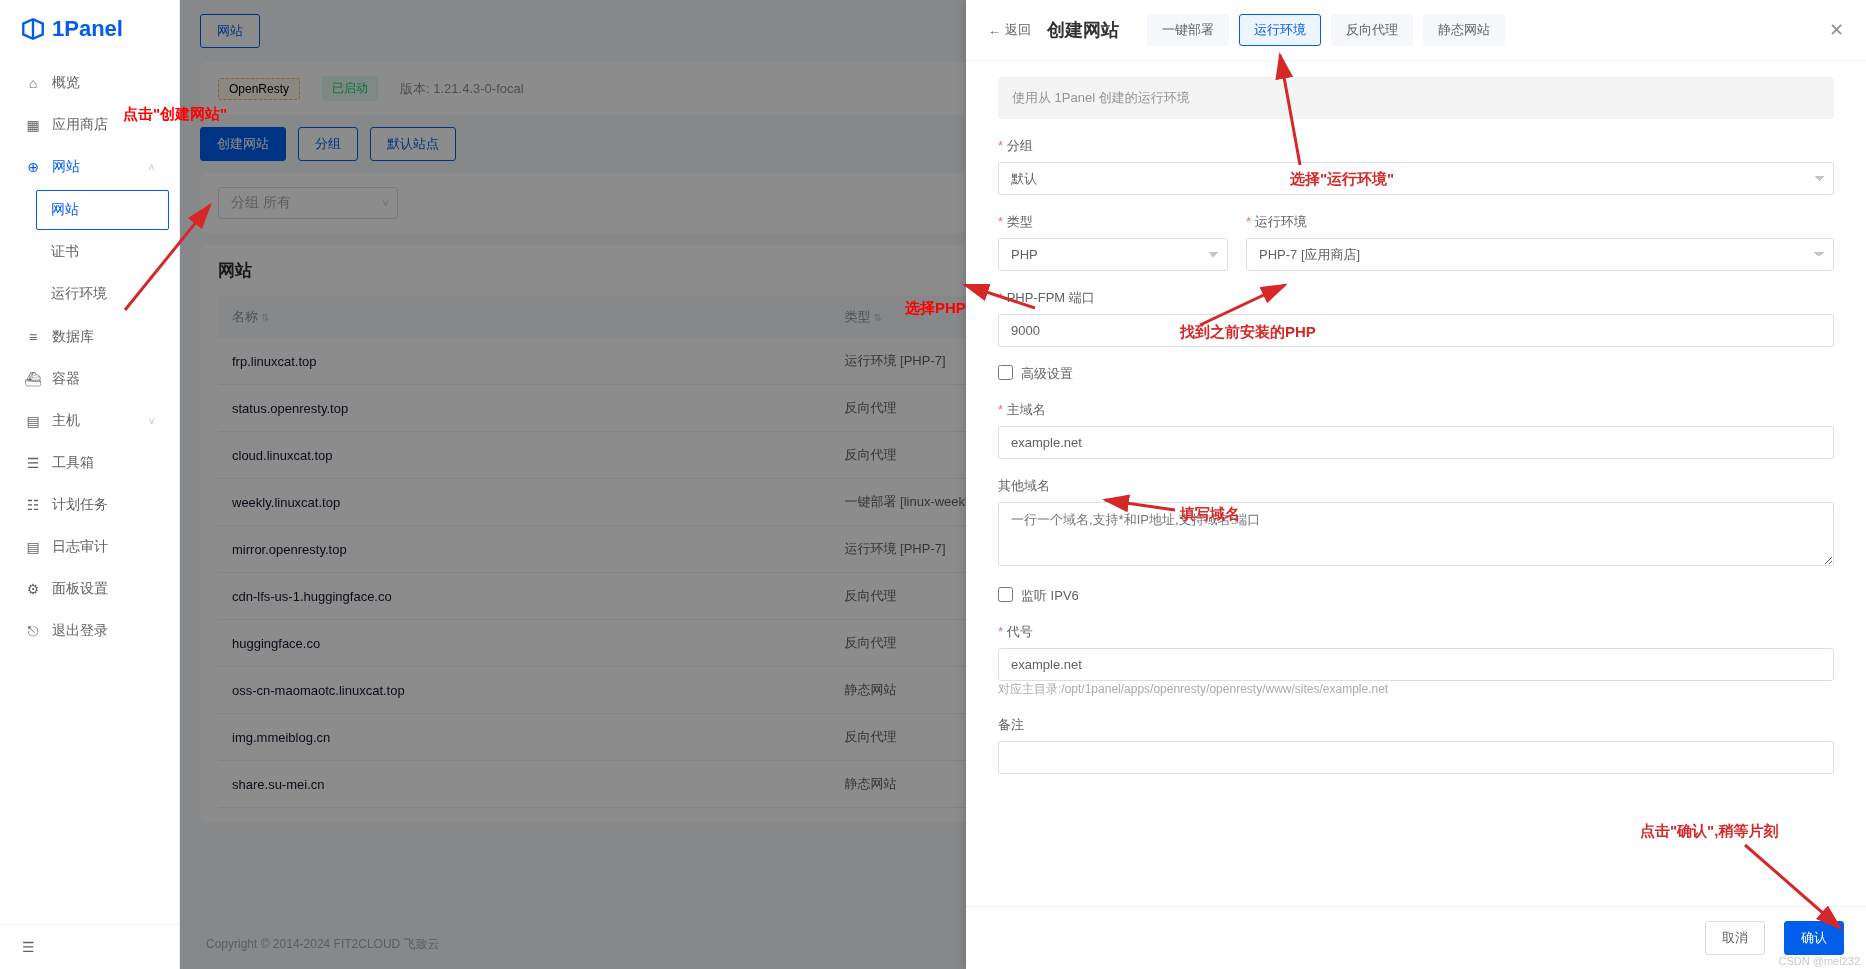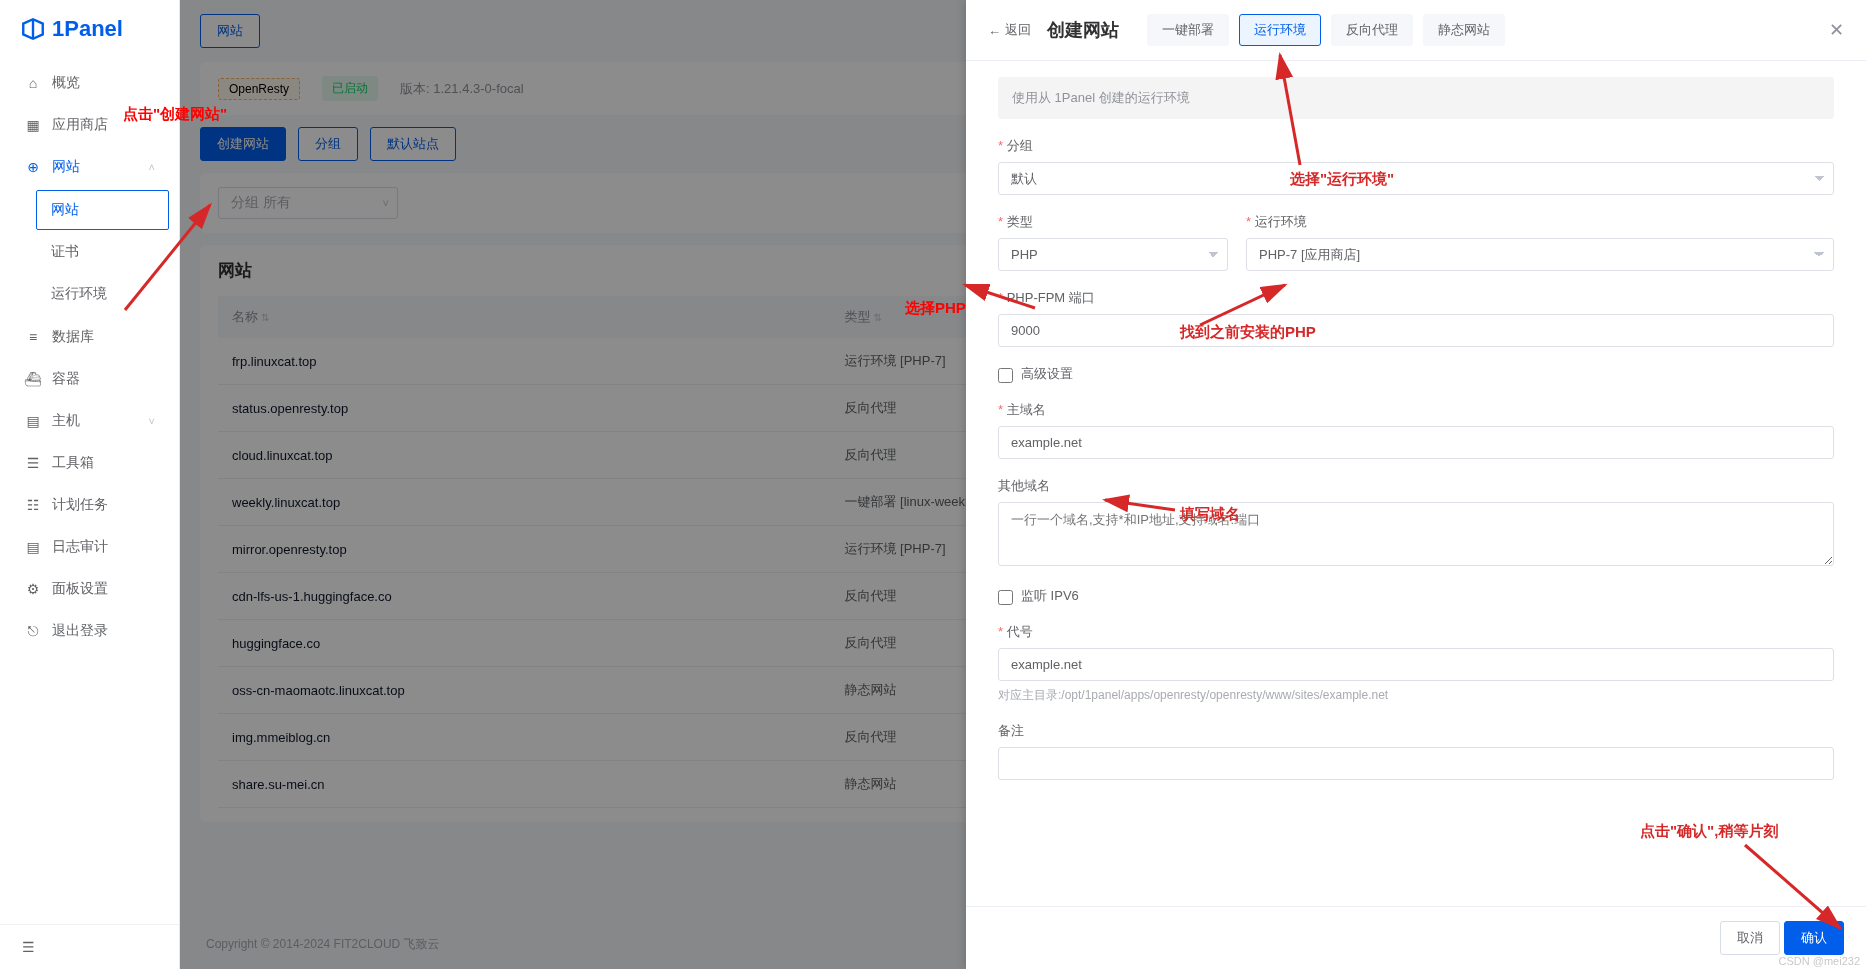--- a/index.html
+++ b/index.html
@@ -52,24 +52,24 @@
 .info-box{background:#f4f4f5;color:#909399;padding:12px 14px;border-radius:4px;font-size:13px;margin-bottom:18px;}
 .field{margin-bottom:18px;}
 .flabel{font-size:13px;margin-bottom:7px;color:#606266;}
 .req:before{content:"* ";color:#f56c6c;}
 .finput,.fsel,.farea{width:100%;border:1px solid #dcdfe6;border-radius:3px;padding:8px 12px;font-size:13px;color:#606266;background:#fff;font-family:inherit;}
 .farea{resize:vertical;height:64px;}
 .fsel{appearance:none;background-image:linear-gradient(45deg,transparent 50%,#c0c4cc 50%),linear-gradient(135deg,#c0c4cc 50%,transparent 50%);background-position:right 14px center,right 9px center;background-size:5px 5px;background-repeat:no-repeat;}
 .row2{display:flex;gap:18px;}
 .row2>.field{flex:1;}
 .row2>.field.narrow{flex:0 0 230px;}
-.chk{display:flex;align-items:flex-end;gap:8px;color:#606266;font-size:13px;}
+.chk{display:flex;align-items:flex-start;gap:8px;color:#606266;font-size:13px;}
 .chk input{width:15px;height:15px;}
-.hint{font-size:12px;color:#a8abb2;margin-top:6px;}
-.drawer-foot{position:absolute;bottom:0;right:0;left:0;padding:14px 22px;display:flex;justify-content:flex-end;gap:4px;background:#fff;border-top:1px solid #ebeef5;}
+.hint{font-size:12px;color:#a8abb2;}
+.drawer-foot{position:absolute;bottom:0;right:0;left:0;padding:14px 22px;display:flex;justify-content:flex-end;gap:19px;background:#fff;border-top:1px solid #ebeef5;}
 .anno{position:absolute;z-index:50;font-weight:700;font-size:15px;white-space:nowrap;color:#d62828;}
 .anno.red{color:#d62828;}
 .anno.bigred{color:#ff0000;}
 .arrow{position:absolute;z-index:50;}
 .arrow svg{overflow:visible;}
 .watermark{position:absolute;right:6px;bottom:2px;font-size:11px;color:#c9c9c9;z-index:60;}
 </style>
 </head>
 <body>
 

